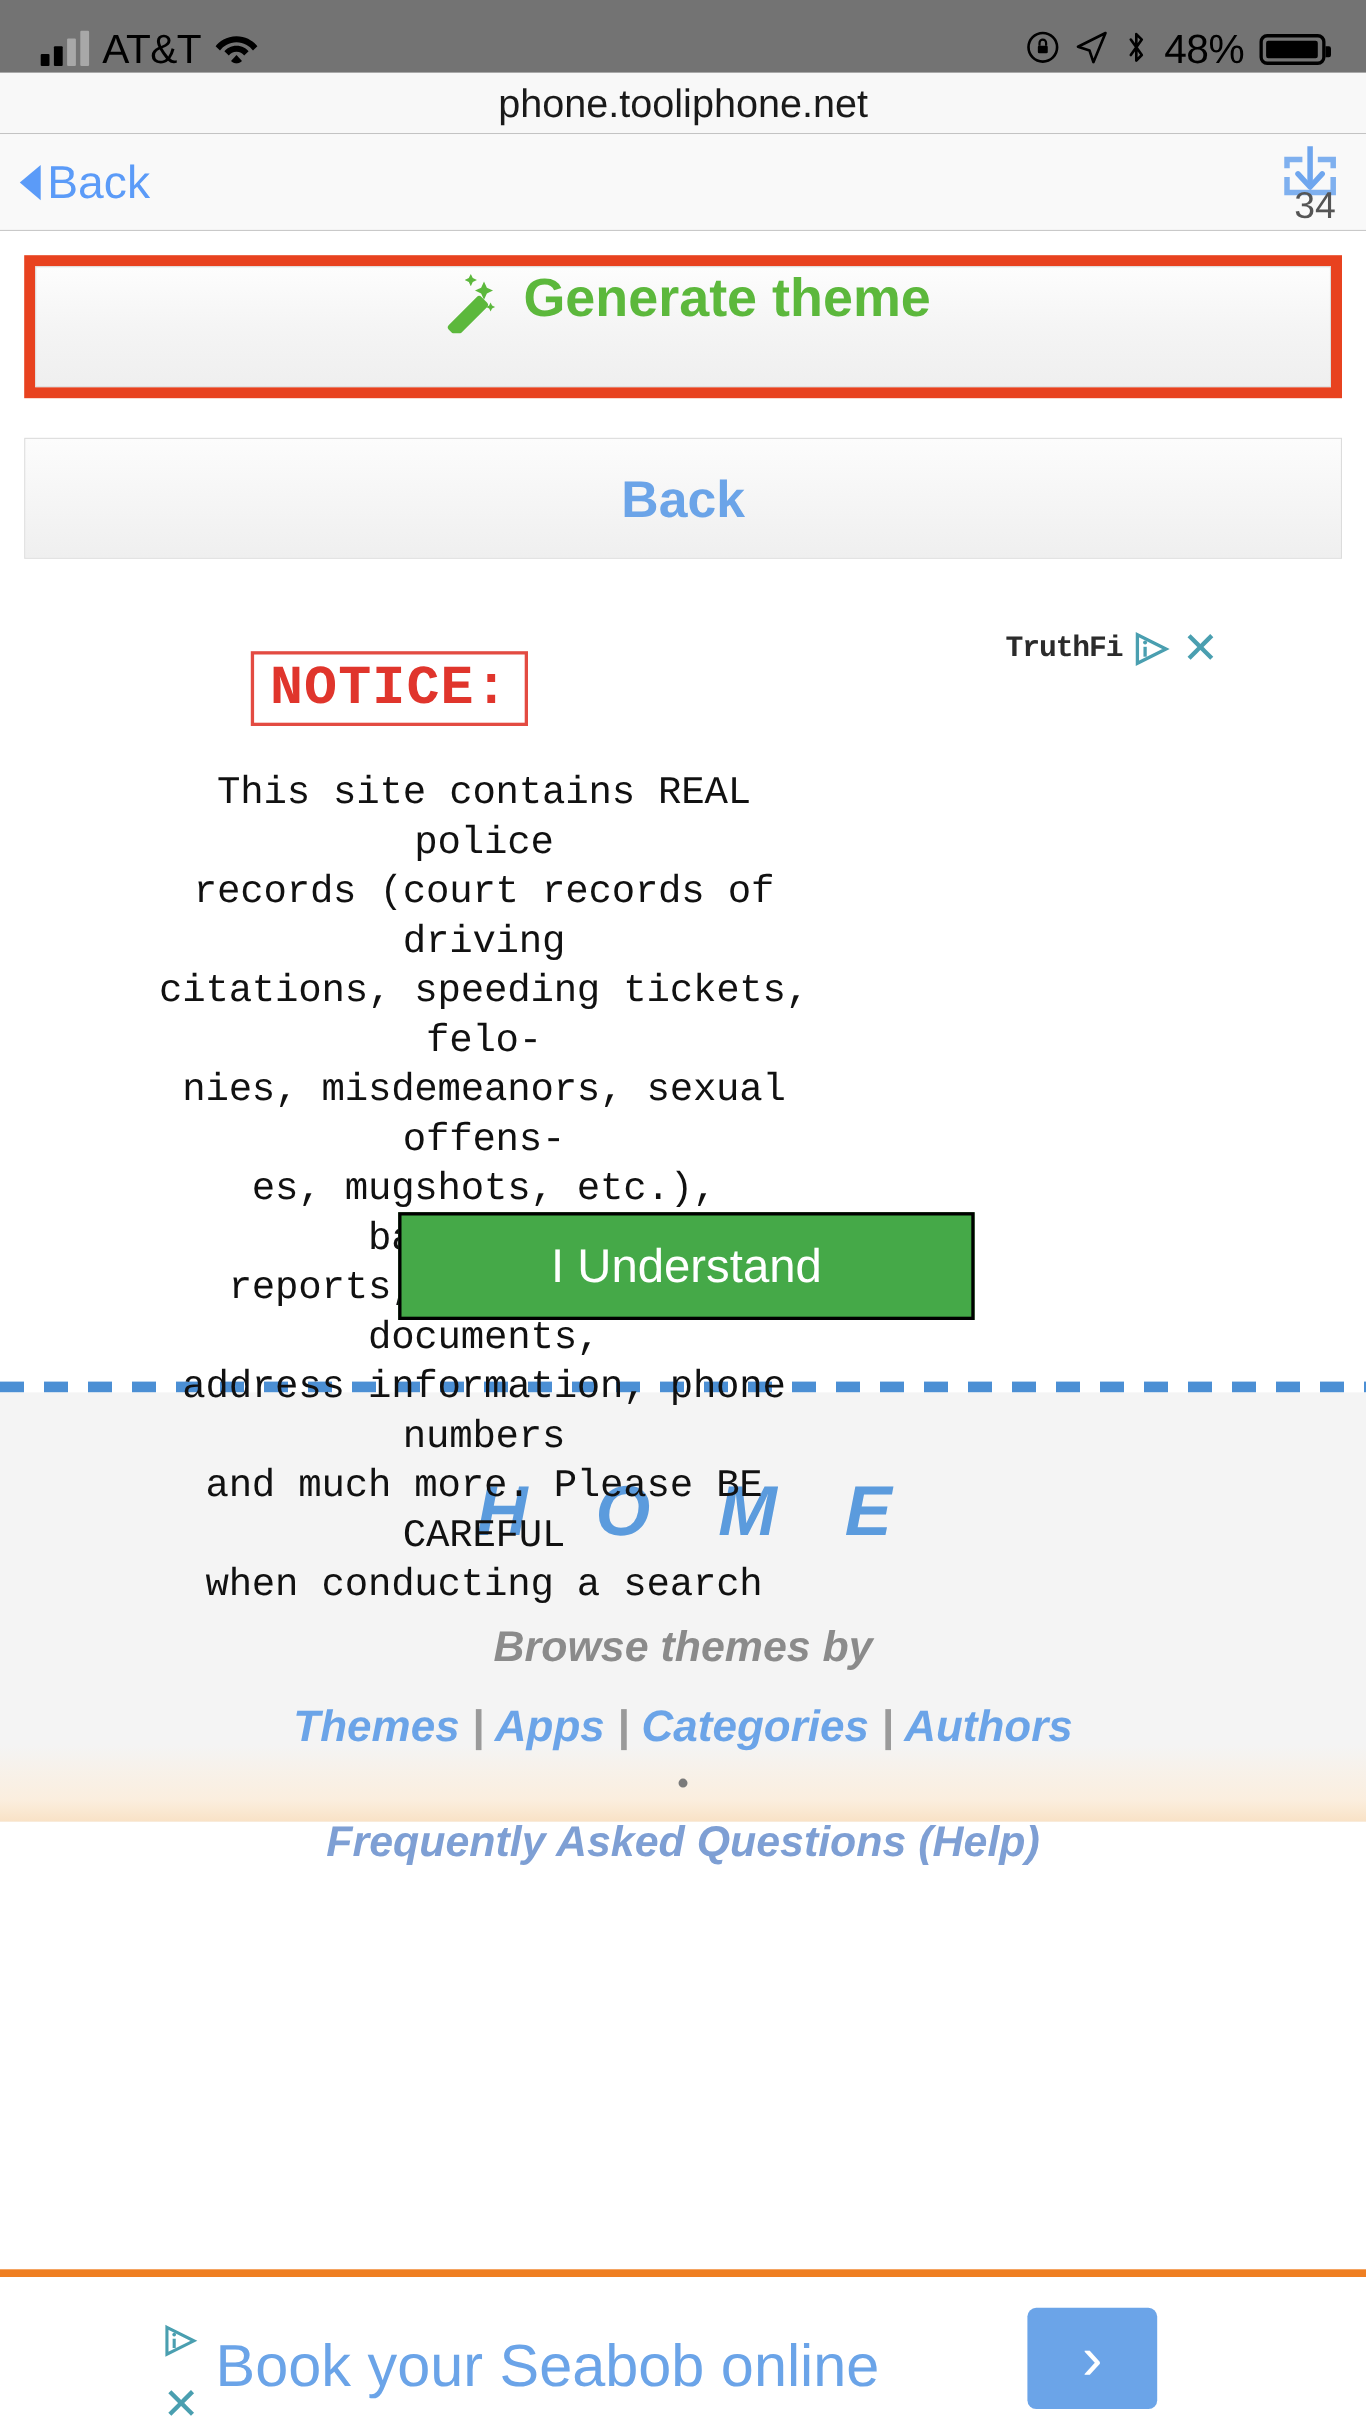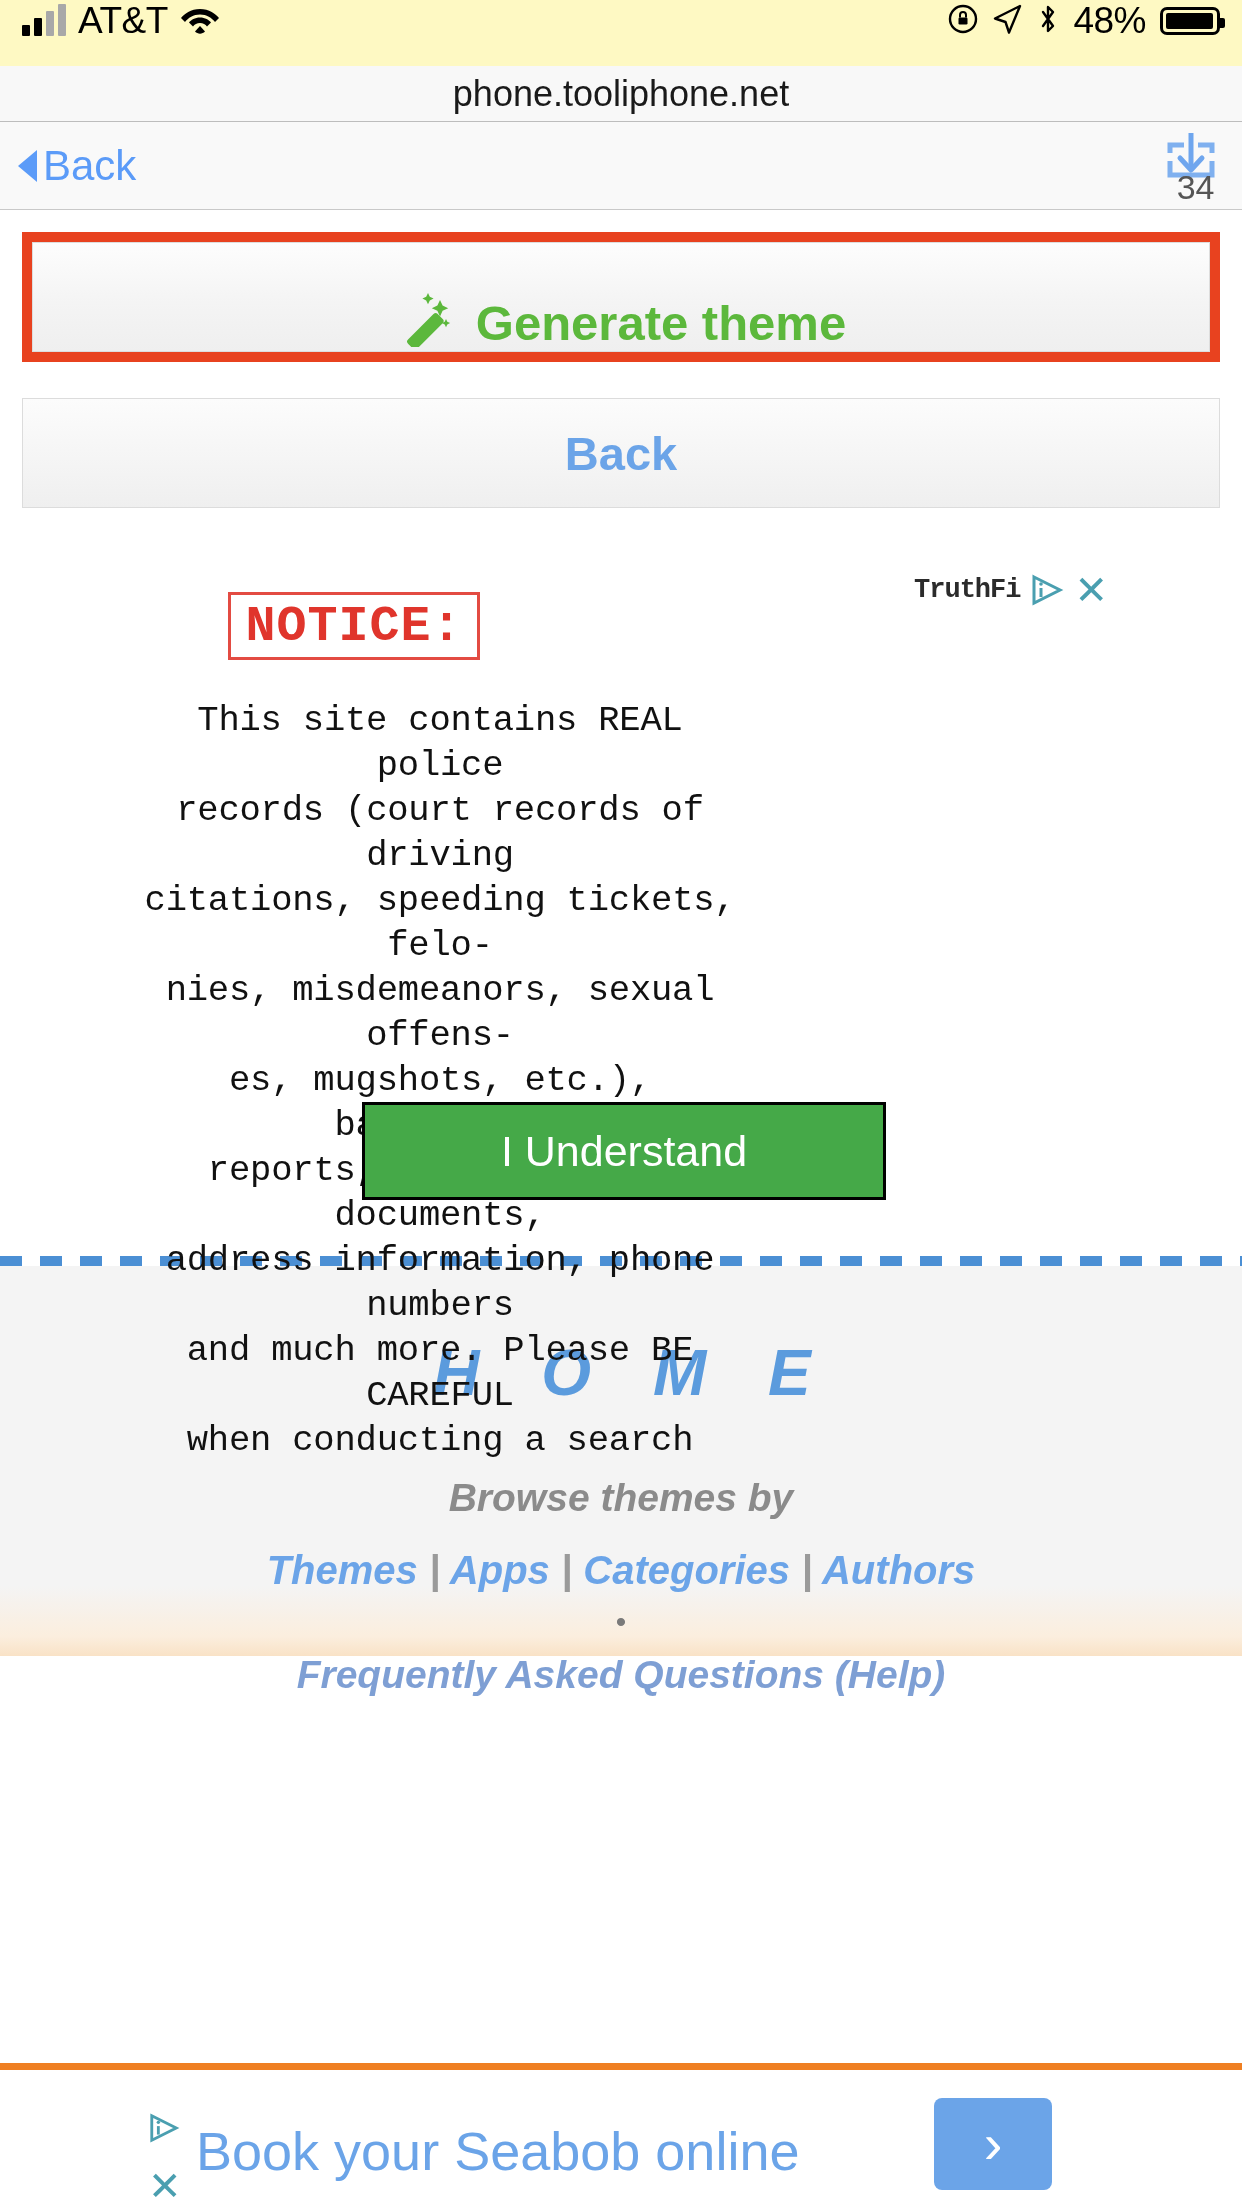--- a/index.html
+++ b/index.html
@@ -8,23 +8,23 @@
     background: #ffffff;
     font-family: "Liberation Sans", sans-serif;
     overflow: hidden;
   }
   .screen { position: relative; width: 1242px; height: 2208px; background: #fff; }
 
   
   .statusbar {
     position: relative;
     height: 66px;
-    background: #fef9c3;
-    display: flex; align-items: flex-start;
-    padding: 0 22px;
+    background: #737373;
+    display: flex; align-items: flex-end;
+    padding: 0 37px;
   }
   .sb-left { display: flex; align-items: center; gap: 12px; }
   .sb-center { position: absolute; left: 0; right: 0; text-align: center; pointer-events: none; }
   .sb-right { margin-left: auto; display: flex; align-items: center; gap: 14px; z-index: 2; }
   .sb-text { font-size: 37px; color: #000; font-weight: 400; letter-spacing: -0.5px; }
   .sb-time { font-size: 38px; color: #000; font-weight: 500; }
   .bars { display: flex; align-items: flex-end; gap: 4px; height: 30px; }
   .bars i { display: block; width: 8px; background: #000; border-radius: 1px; }
   .bars i:nth-child(1) { height: 11px; }
   .bars i:nth-child(2) { height: 18px; }
@@ -82,21 +82,21 @@
 
   .gen-outer {
     margin-top: 22px;
     border: 10px solid #e8421f;
     background: #fff;
   }
   .gen-btn {
     height: 110px;
     background: linear-gradient(to bottom, #fdfdfd 0%, #f4f4f4 55%, #efefef 100%);
     border: 1px solid #dddddd;
-    display: flex; align-items: flex-end; justify-content: center;
+    display: flex; align-items: flex-start; justify-content: center;
     gap: 20px; cursor: pointer;
   }
   .gen-label { font-size: 49px; color: #5cb83c; font-weight: 600; }
 
   .back-btn {
     margin-top: 36px;
     height: 110px;
     background: linear-gradient(to bottom, #fcfcfc 0%, #f5f5f5 55%, #efefef 100%);
     border: 1px solid #dcdcdc;
     display: flex; align-items: center; justify-content: center;

